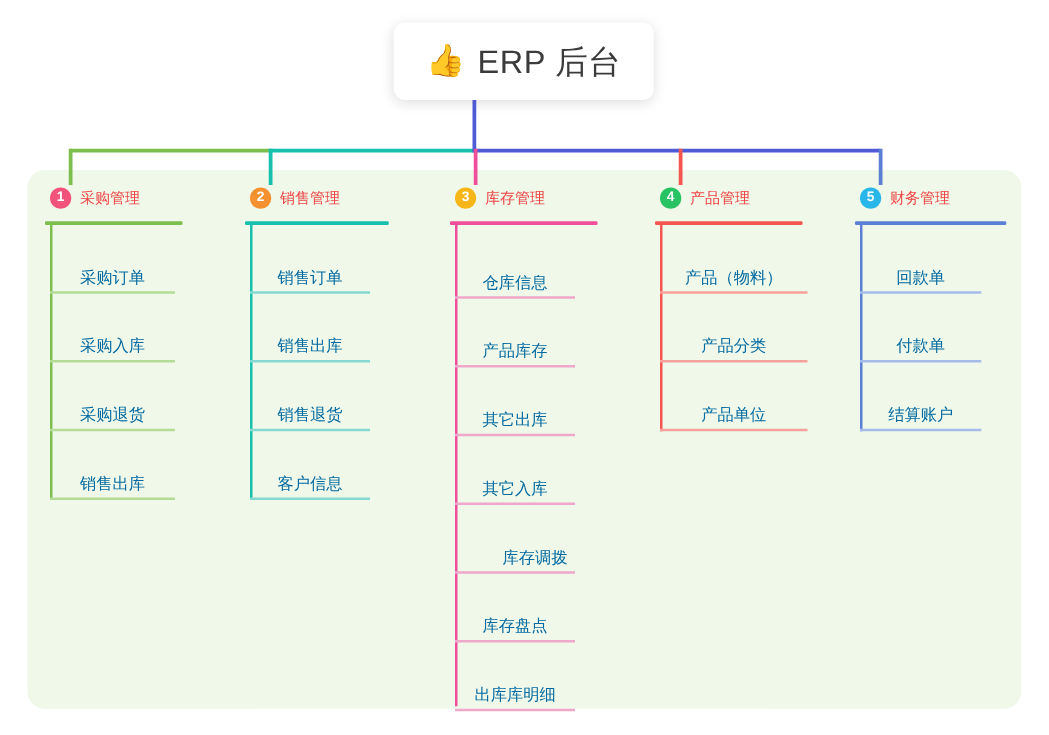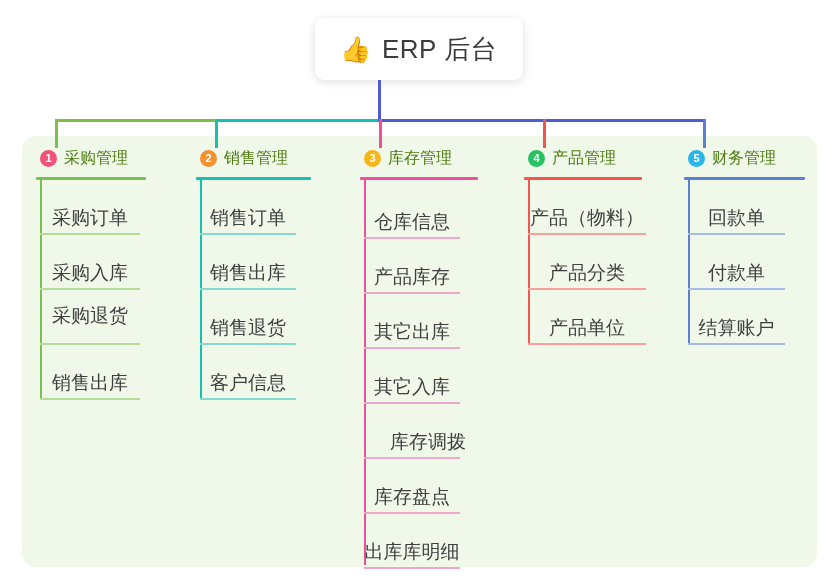--- a/index.html
+++ b/index.html
@@ -83,22 +83,22 @@
     height: 17px;
     border-radius: 50%;
     color: #ffffff;
     font-size: 11px;
     line-height: 17px;
     text-align: center;
     font-weight: bold;
     flex: none;
   }
   .col-title {
-    font-size: 16px;
-    color: #4d7c0f;
+    font-size: 12px;
+    color: #ef4444;
     white-space: nowrap;
     font-family: Liberation Mono, monospace;
   }
   .head-rule {
     height: 3px;
     margin-top: 7px;
     border-radius: 1px;
   }
 
   .items {
@@ -114,22 +114,22 @@
   }
   .item {
     position: relative;
     box-sizing: border-box;
     display: flex;
     align-items: flex-end;
     justify-content: center;
     padding-bottom: 4px;
   }
   .item-label {
-    font-size: 19px;
-    color: #404040;
+    font-size: 13px;
+    color: #0369a1;
     white-space: nowrap;
   }
   .item-rule {
     position: absolute;
     left: 0;
     bottom: 0;
     height: 1.6px;
   }
 </style>
 </head>
@@ -166,21 +166,21 @@
         <div class="items" style="height: 220px;">
           <div class="spine" style="background: rgb(124, 191, 78); height: 220px;"></div>
           <div class="item" style="height: 55px; width: 100px;">
             <div class="item-label">采购订单</div>
             <div class="item-rule" style="background: rgb(180, 220, 150); width: 100px;"></div>
           </div>
           <div class="item" style="height: 55px; width: 100px;">
             <div class="item-label">采购入库</div>
             <div class="item-rule" style="background: rgb(180, 220, 150); width: 100px;"></div>
           </div>
-          <div class="item" style="height: 55px; width: 100px; align-items: center;">
+          <div class="item" style="height: 55px; width: 100px;">
             <div class="item-label">采购退货</div>
             <div class="item-rule" style="background: rgb(180, 220, 150); width: 100px;"></div>
           </div>
           <div class="item" style="height: 55px; width: 100px;">
             <div class="item-label">销售出库</div>
             <div class="item-rule" style="background: rgb(180, 220, 150); width: 100px;"></div>
           </div>
         </div>
       </div>
       <div class="column" style="left: 196px; width: 115px;">

